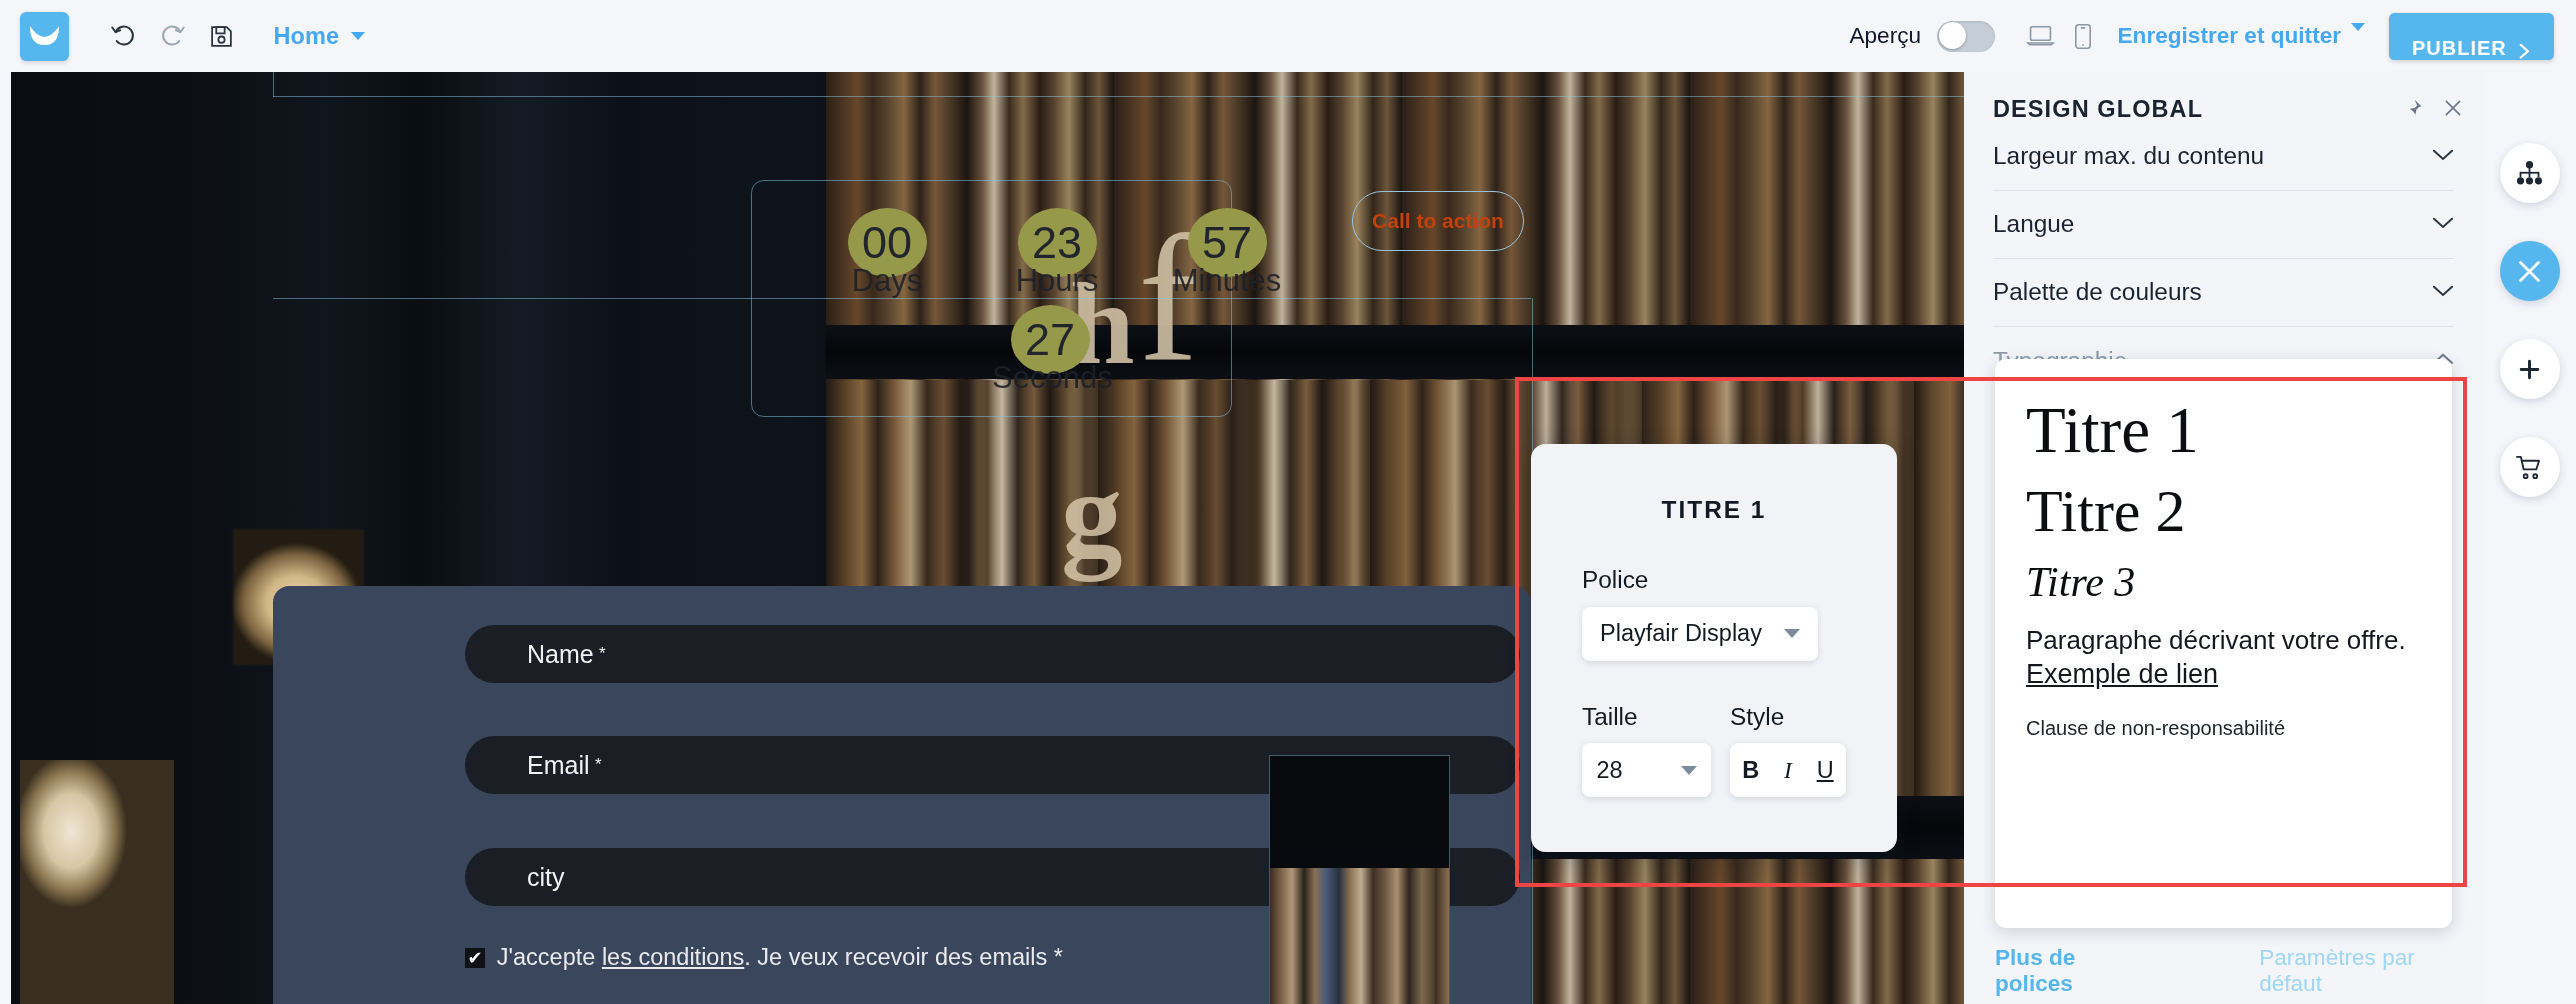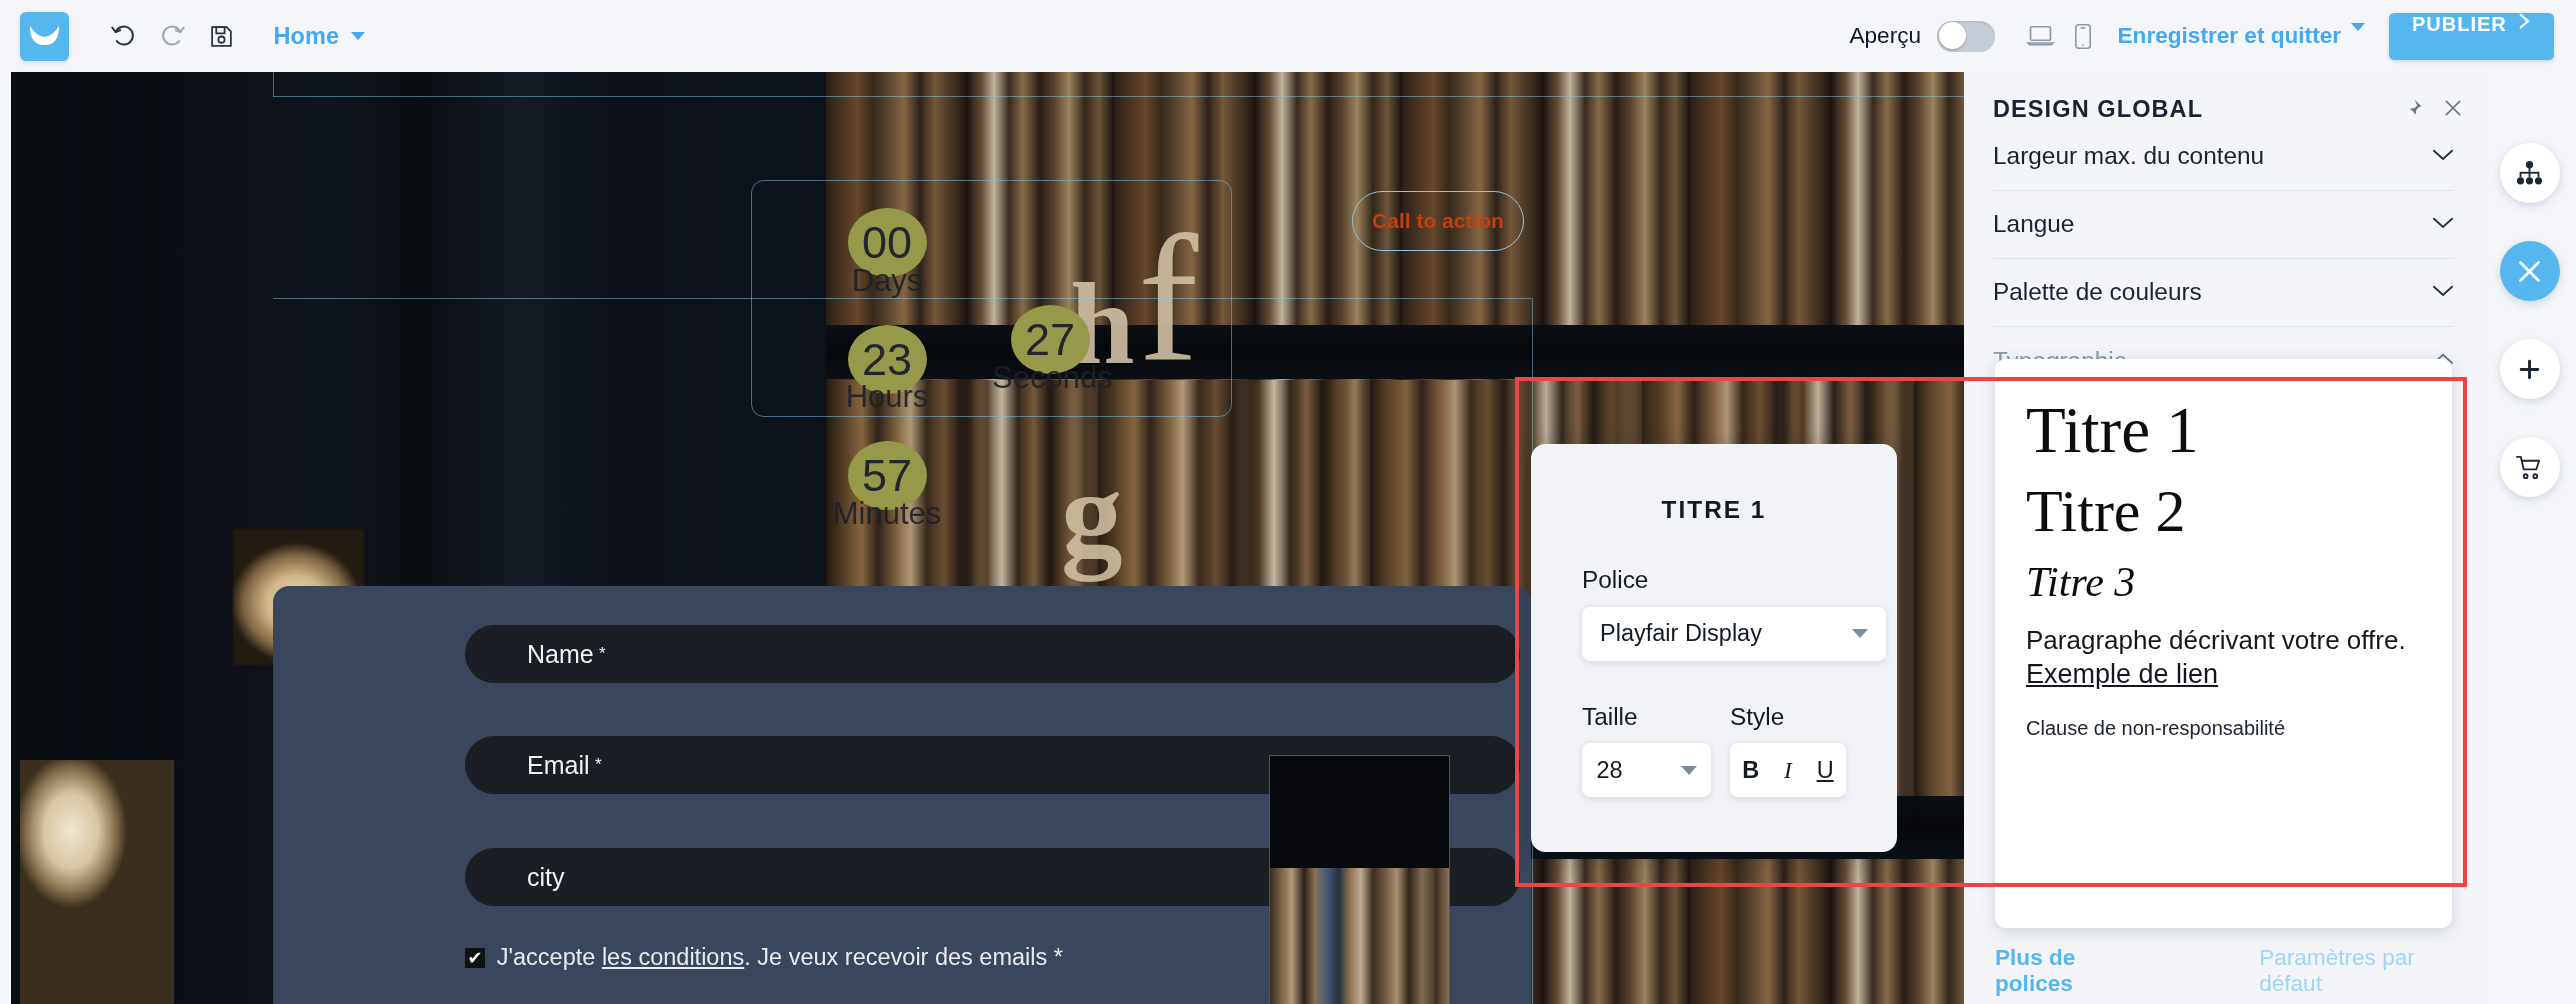--- a/index.html
+++ b/index.html
@@ -80,21 +80,21 @@
     display: flex; gap: 10px;
     margin-right: 23.5px; cursor: pointer;
   }
   #save-quit-label { color: #44a9f0; font-size: 22.6px; font-weight: 700; }
   #publish {
     background: #56b7ee; color: #fff;
     border: none; border-radius: 5.4px;
     height: 47px; padding: 0 23.5px;
     font-size: 20px; font-weight: 700;
     letter-spacing: 1px;
-    display: flex; align-items: flex-start; gap: 11px;
+    display: flex; align-items: flex-end; gap: 11px;
     cursor: pointer;
     font-family: "Liberation Sans", sans-serif;
     box-shadow: 0 1.8px 4.5px rgba(0,0,0,.14);
   }
 
   
   #canvas {
     position: absolute; left: 11px; top: 72px;
     width: 1953px; height: 933px;
     overflow: hidden;
@@ -189,21 +189,21 @@
 
   
   #countdown {
     position: absolute; left: 740px; top: 108px;
     width: 481px; height: 237px;
     border: 0.9px solid rgba(130,190,220,.55);
     border-radius: 12.7px;
     z-index: 5;
   }
   .cd-row { position: absolute; display: flex; }
-  #cd-row1 { left: 77px; top: 27px; gap: 26px; flex-direction: column; }
+  #cd-row1 { left: 77px; top: 27px; gap: 54px; }
   #cd-row2 { left: 240px; top: 124px; }
   .cd-unit { width: 116px; text-align: center; position: relative; }
   .cd-pill {
     width: 79px; height: 69px;
     border-radius: 50%;
     background: #96994a;
     display: flex; align-items: center; justify-content: center;
     margin: 0 auto;
   }
   .cd-num {
@@ -339,21 +339,21 @@
     box-shadow: 0 5.4px 22px rgba(15,25,45,.25);
     z-index: 35;
     padding: 52px 51px 0 51px;
   }
   #tp-title {
     text-align: center; font-size: 24.4px; font-weight: 700;
     letter-spacing: 2px; color: #131a24;
   }
   .tp-lab { font-size: 24.4px; color: #141a21; margin-top: 42px; }
   #police-select {
-    margin-top: 12.7px; height: 54px; width: 304px;
+    margin-top: 12.7px; height: 54px; width: 236px;
     background: #fff; border-radius: 8.1px;
     box-shadow: 0 1.8px 6.3px rgba(20,30,50,.13);
     display: flex; align-items: center;
     padding: 0 18px;
     font-size: 23.5px; color: #141a21;
     cursor: pointer;
   }
   .sel-caret {
     margin-left: auto;
     width: 0; height: 0;

